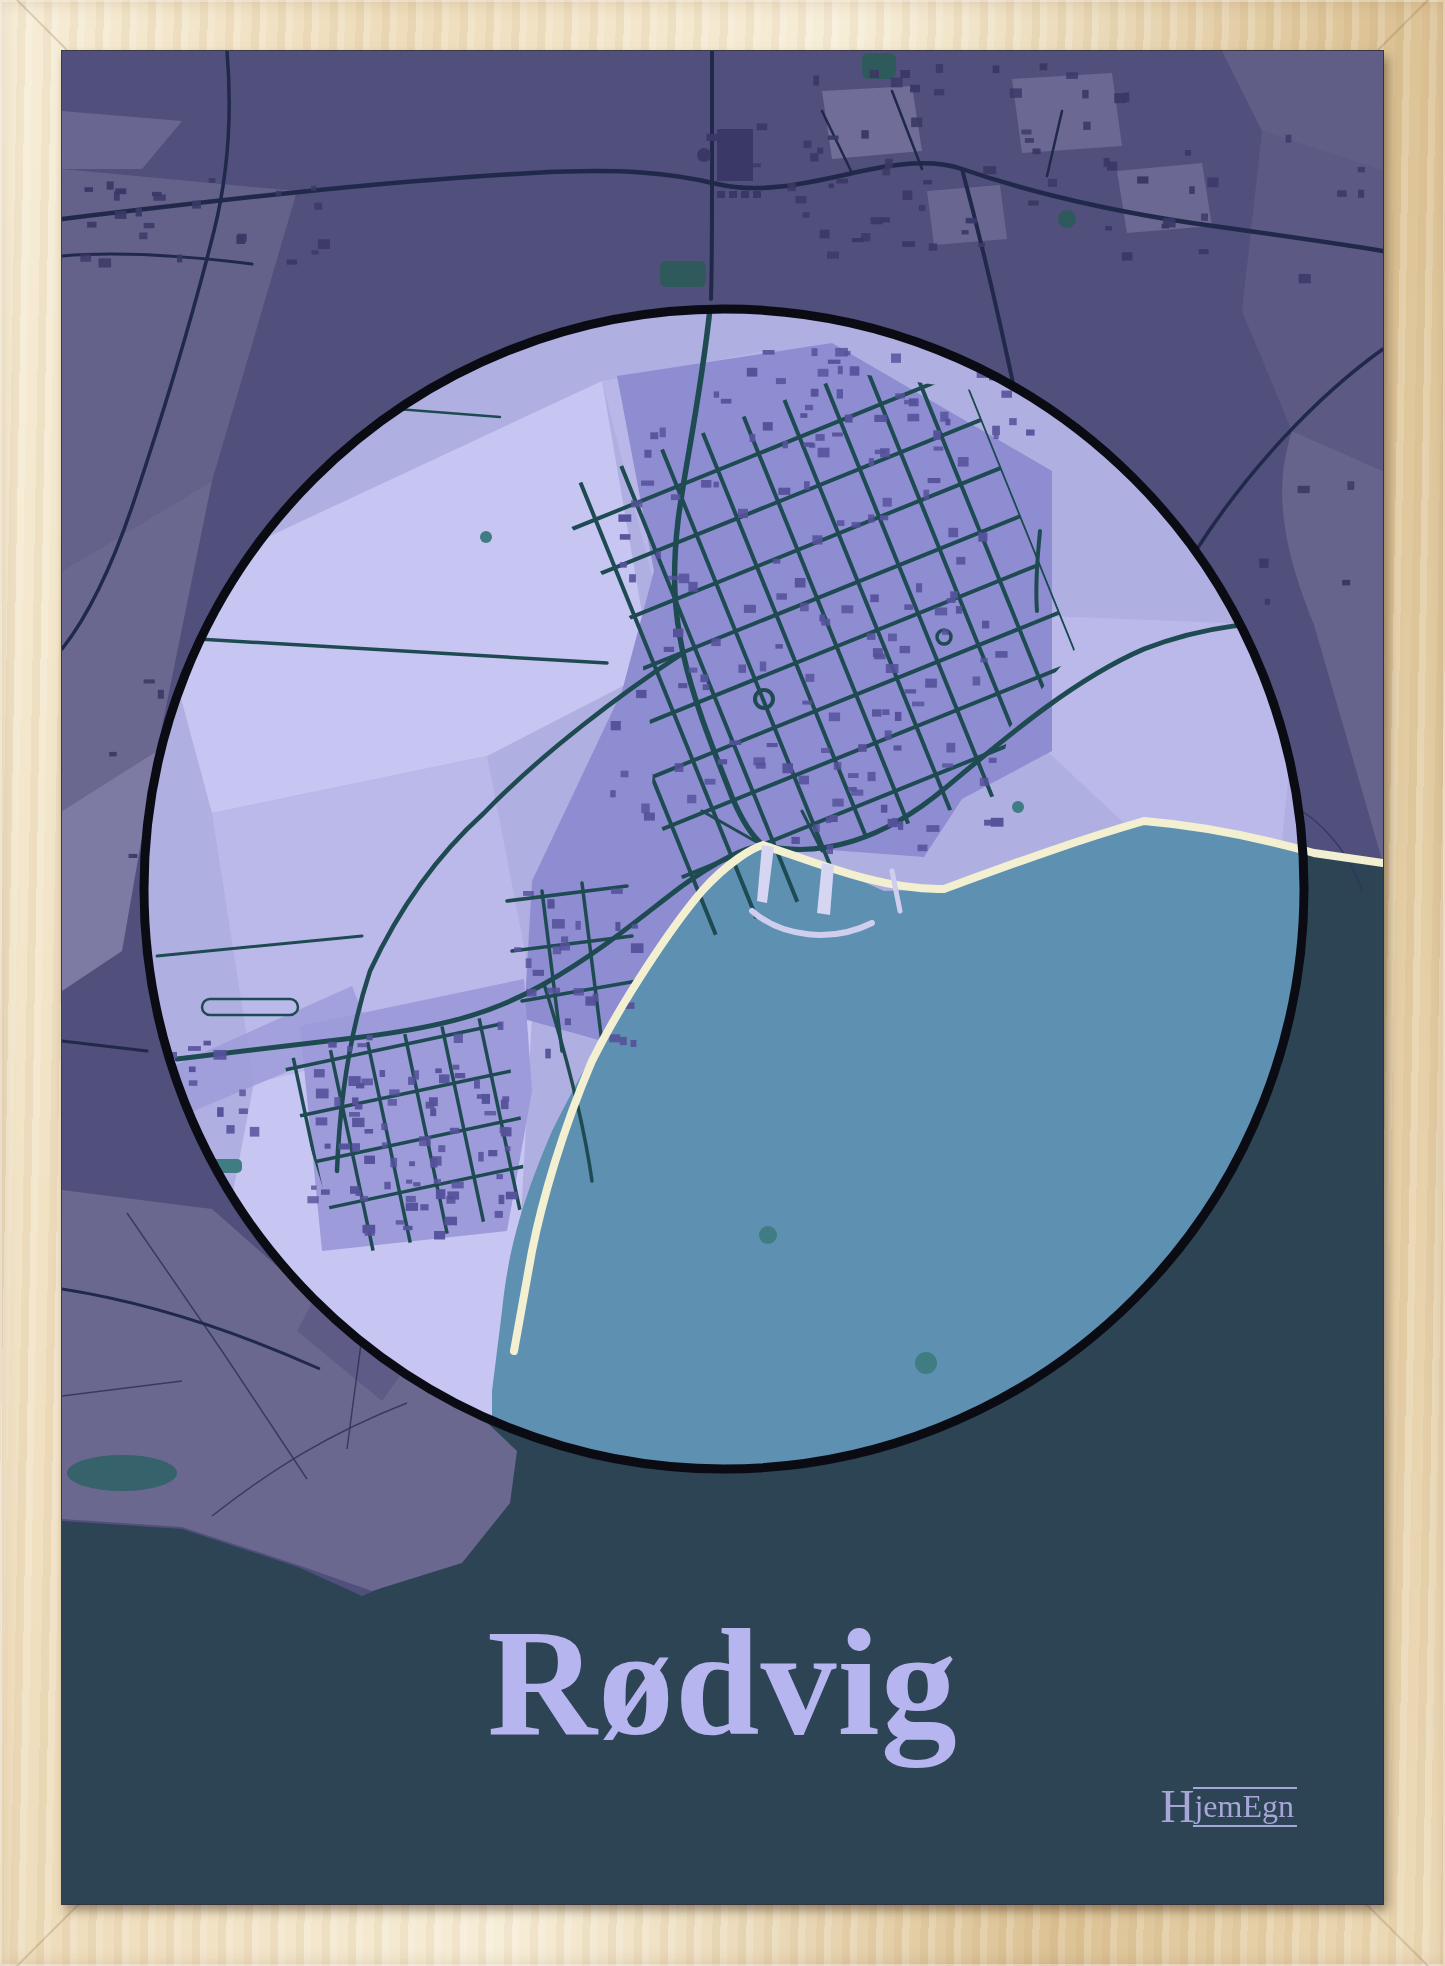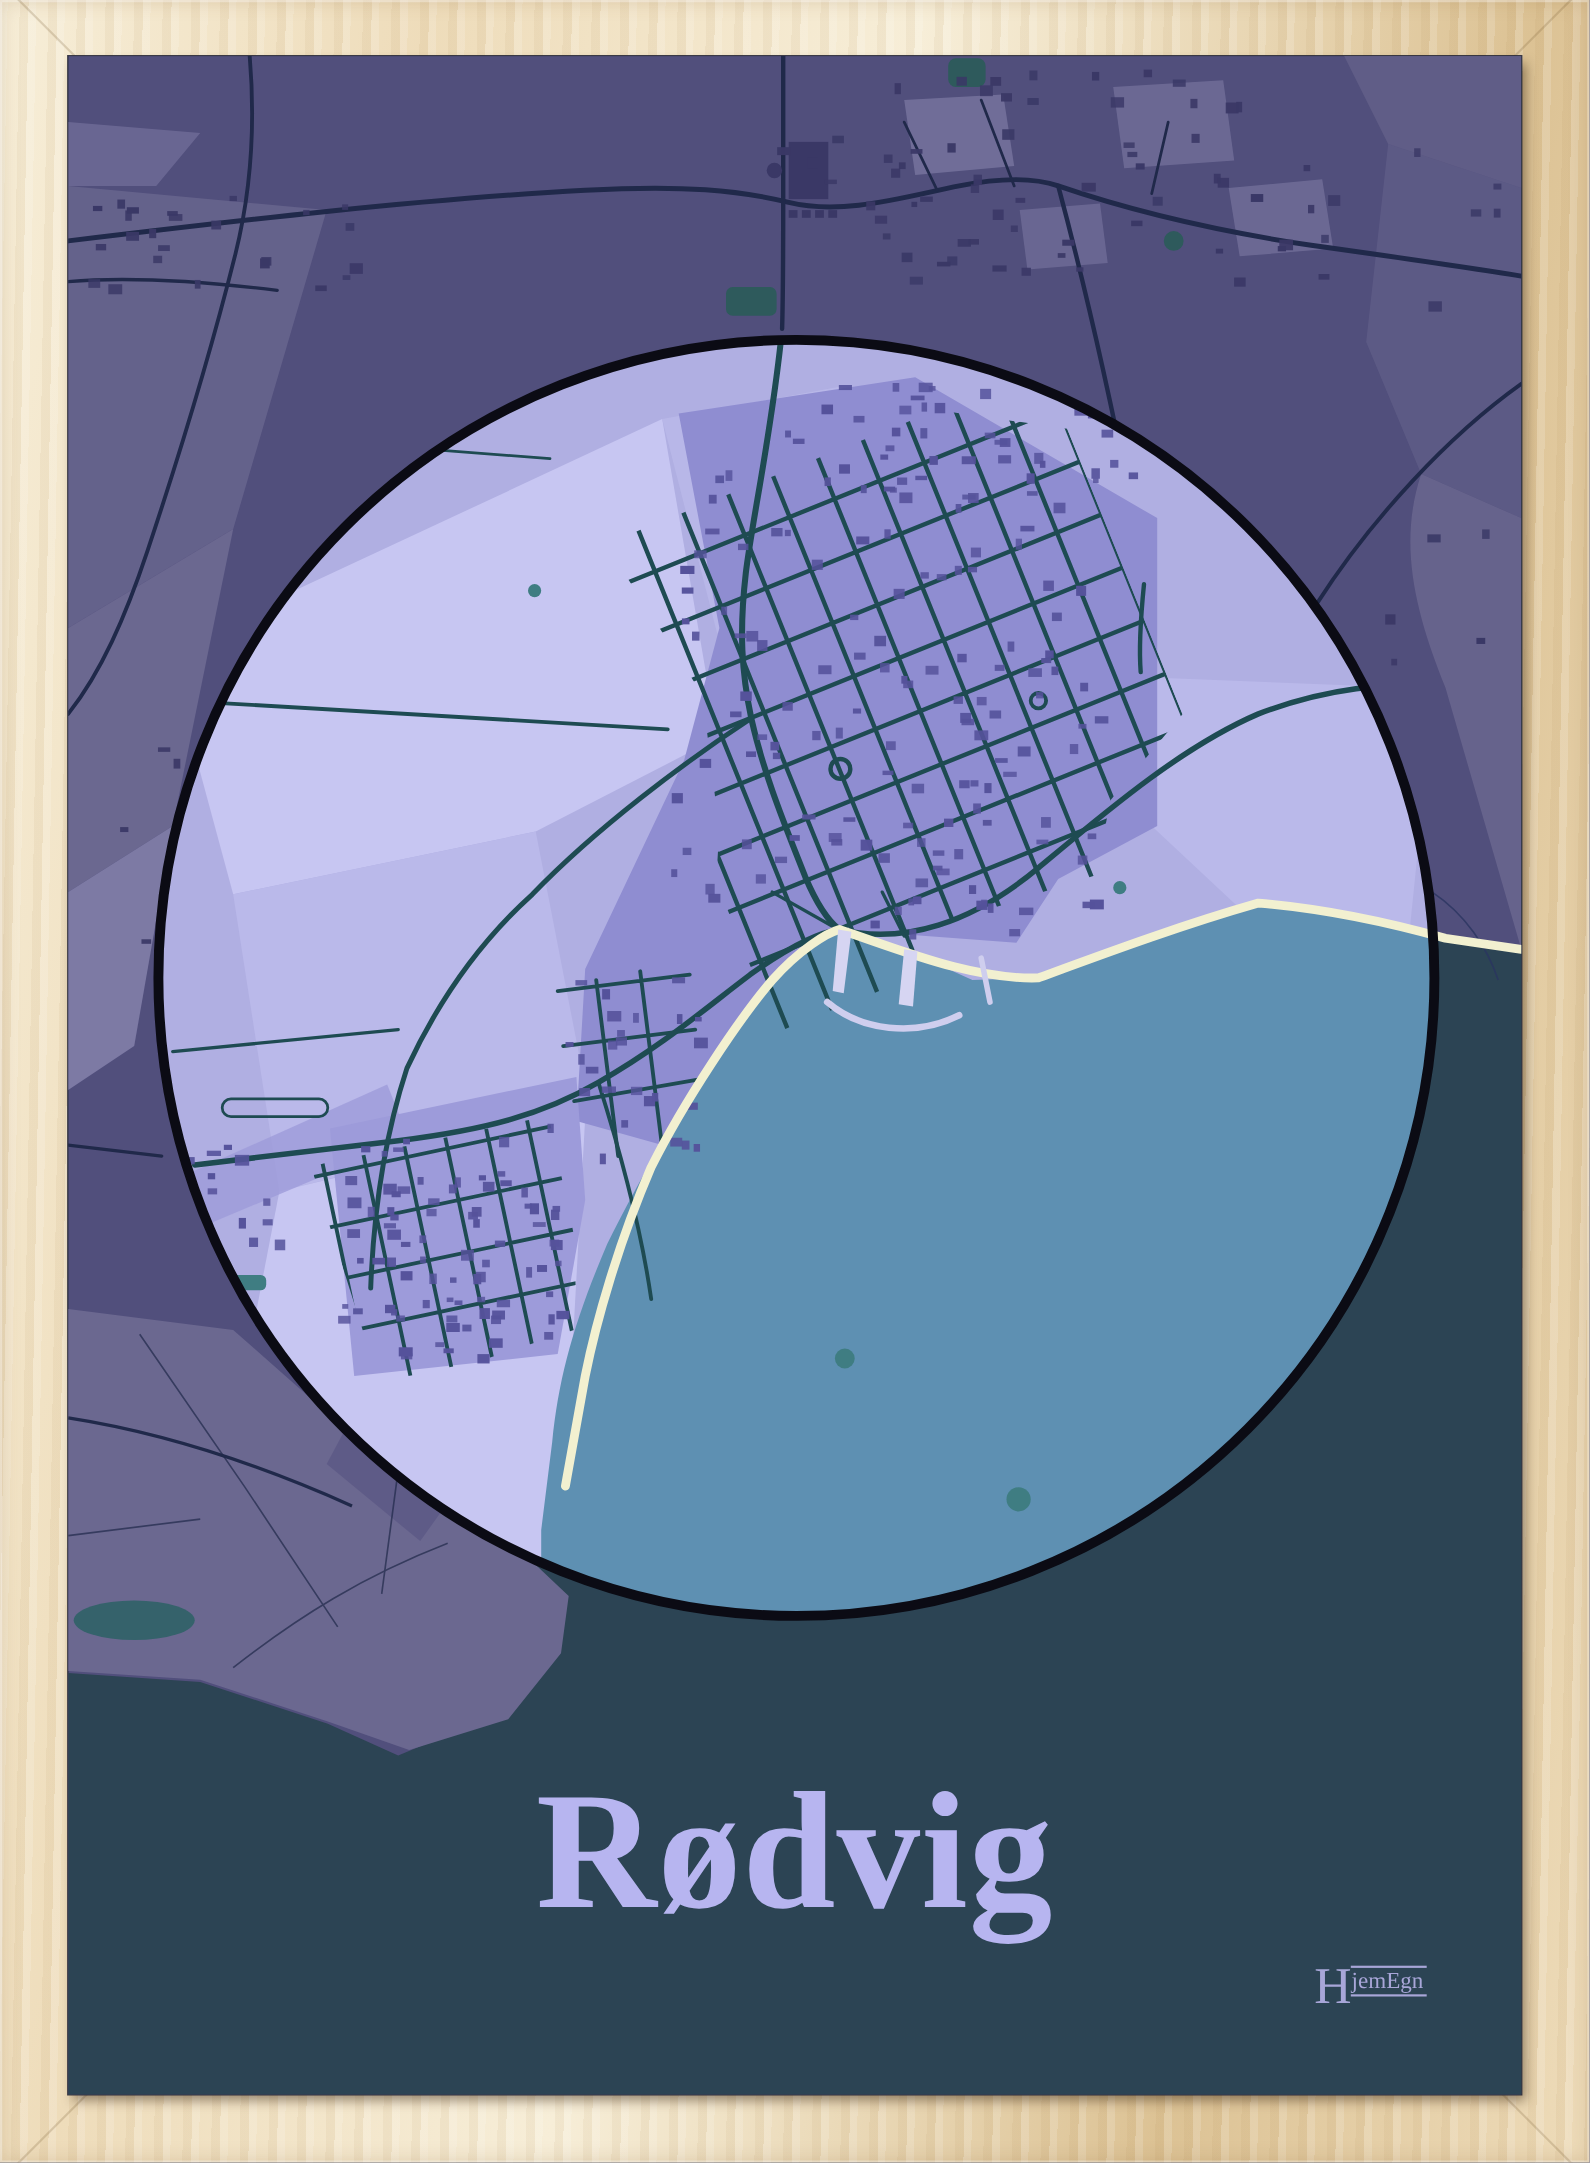--- a/index.html
+++ b/index.html
@@ -22,21 +22,21 @@
     box-shadow: 0 0 0 1px rgba(40,40,55,.9), 4px 6px 10px rgba(60,40,20,.5),
                 inset 3px 4px 9px rgba(0,0,0,.45), inset -2px -3px 7px rgba(0,0,0,.4);}
   .poster svg{position:absolute;left:0;top:0;display:block;}
   
   .title{position:absolute;left:0;right:0;top:1556px;text-align:center;
     font-family:"Liberation Serif",serif;font-weight:700;font-size:152px;line-height:1;
     color:var(--title-color);letter-spacing:1px;}
   .logo{position:absolute;right:86px;top:1736px;display:flex;align-items:flex-start;
     font-family:"Liberation Serif",serif;color:var(--logo-color);}
   .logo-h{font-size:47px;line-height:.82;font-weight:400;}
-  .logo-rest{font-size:21px;line-height:1.08;margin-left:-1px;padding:0 3px 1px 1px;
+  .logo-rest{font-size:32px;line-height:1.08;margin-left:-1px;padding:0 3px 1px 1px;
     border-top:2px solid var(--logo-color);border-bottom:2px solid var(--logo-color);font-family:Liberation Serif, serif;}
 </style>
 </head>
 <body>
 
 <div class="canvas">
   <div class="frame">
     <div class="miter tl"></div>
     <div class="miter tr"></div>
     <div class="miter bl"></div>

